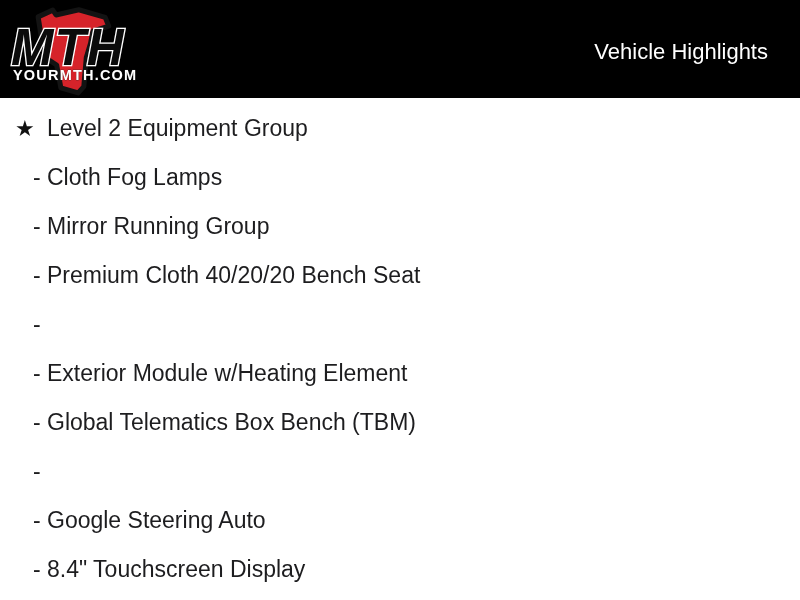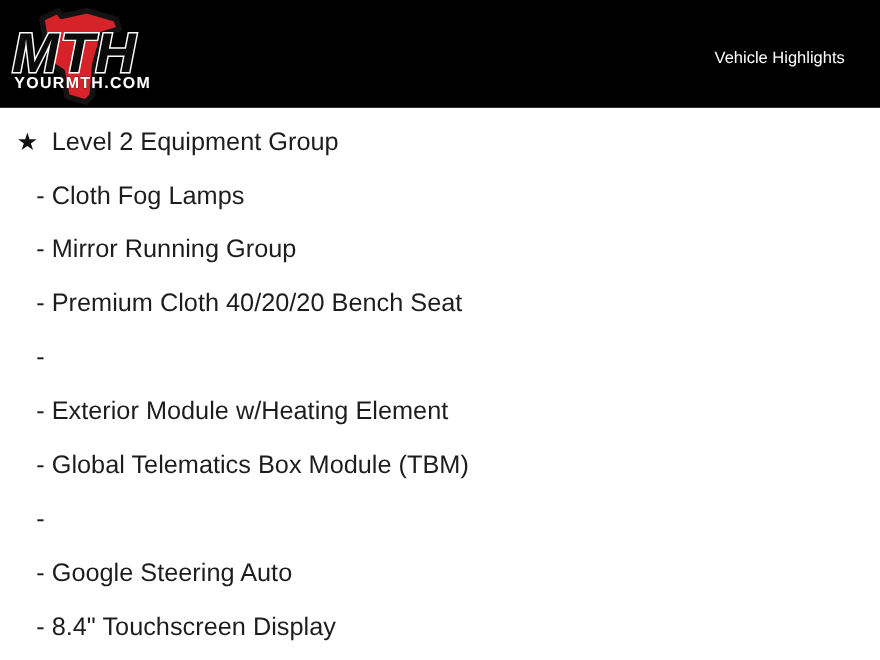--- a/index.html
+++ b/index.html
@@ -48,21 +48,21 @@
     font-weight: bold;
     font-size: 14.5px;
     letter-spacing: 1.2px;
     fill: #ffffff;
     stroke: #2a2a2a;
     stroke-width: 0.4px;
     paint-order: stroke;
   }
   .header-title {
     color: #ffffff;
-    font-size: 15px;
+    font-size: 22px;
     margin-right: 32px;
     transform: translateY(3px);
     white-space: nowrap;
   }
   .list {
     padding-top: 6px;
   }
   .row {
     height: 49px;
     display: flex;
@@ -127,21 +127,21 @@
       <span class="bullet">-</span>
     </div>
 
     <div class="row item">
       <span class="bullet">-</span>
       <span class="label">Exterior Module w/Heating Element</span>
     </div>
 
     <div class="row item">
       <span class="bullet">-</span>
-      <span class="label">Global Telematics Box Module (TBM)</span>
+      <span class="label">Global Telematics Box Bench (TBM)</span>
     </div>
 
     <div class="row item">
       <span class="bullet">-</span>
     </div>
 
     <div class="row item">
       <span class="bullet">-</span>
       <span class="label">Google Steering Auto</span>
     </div>

